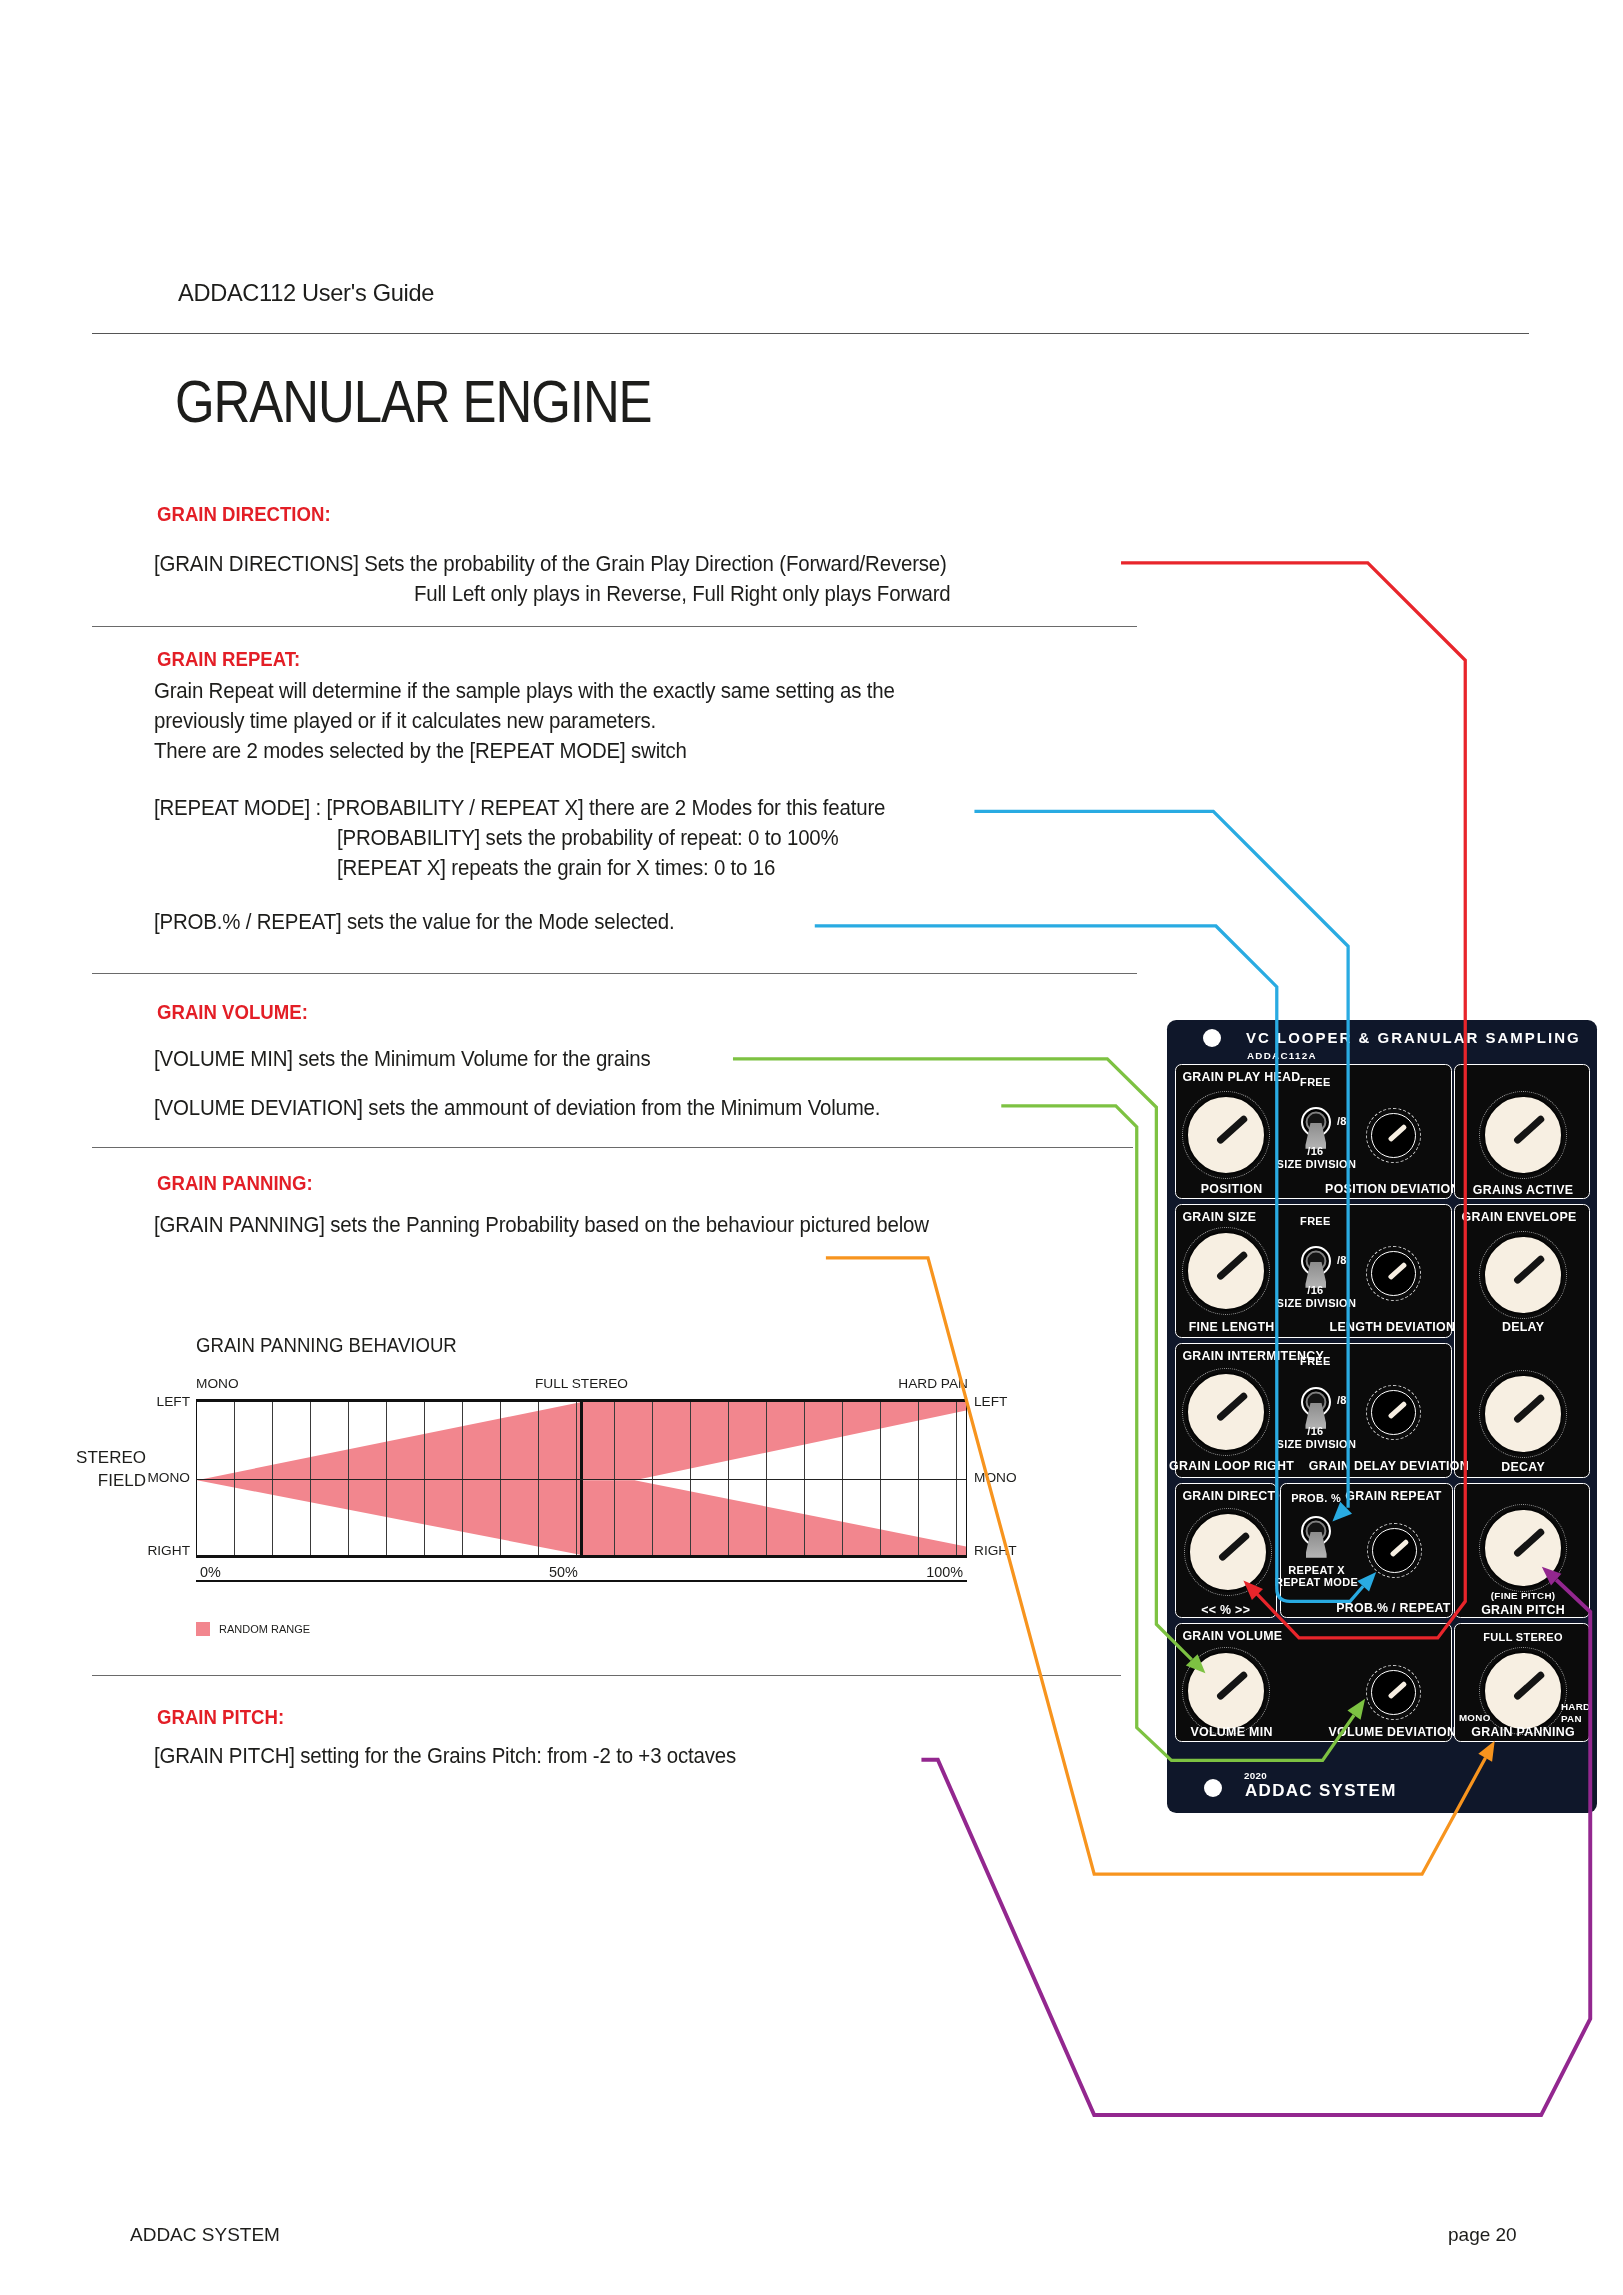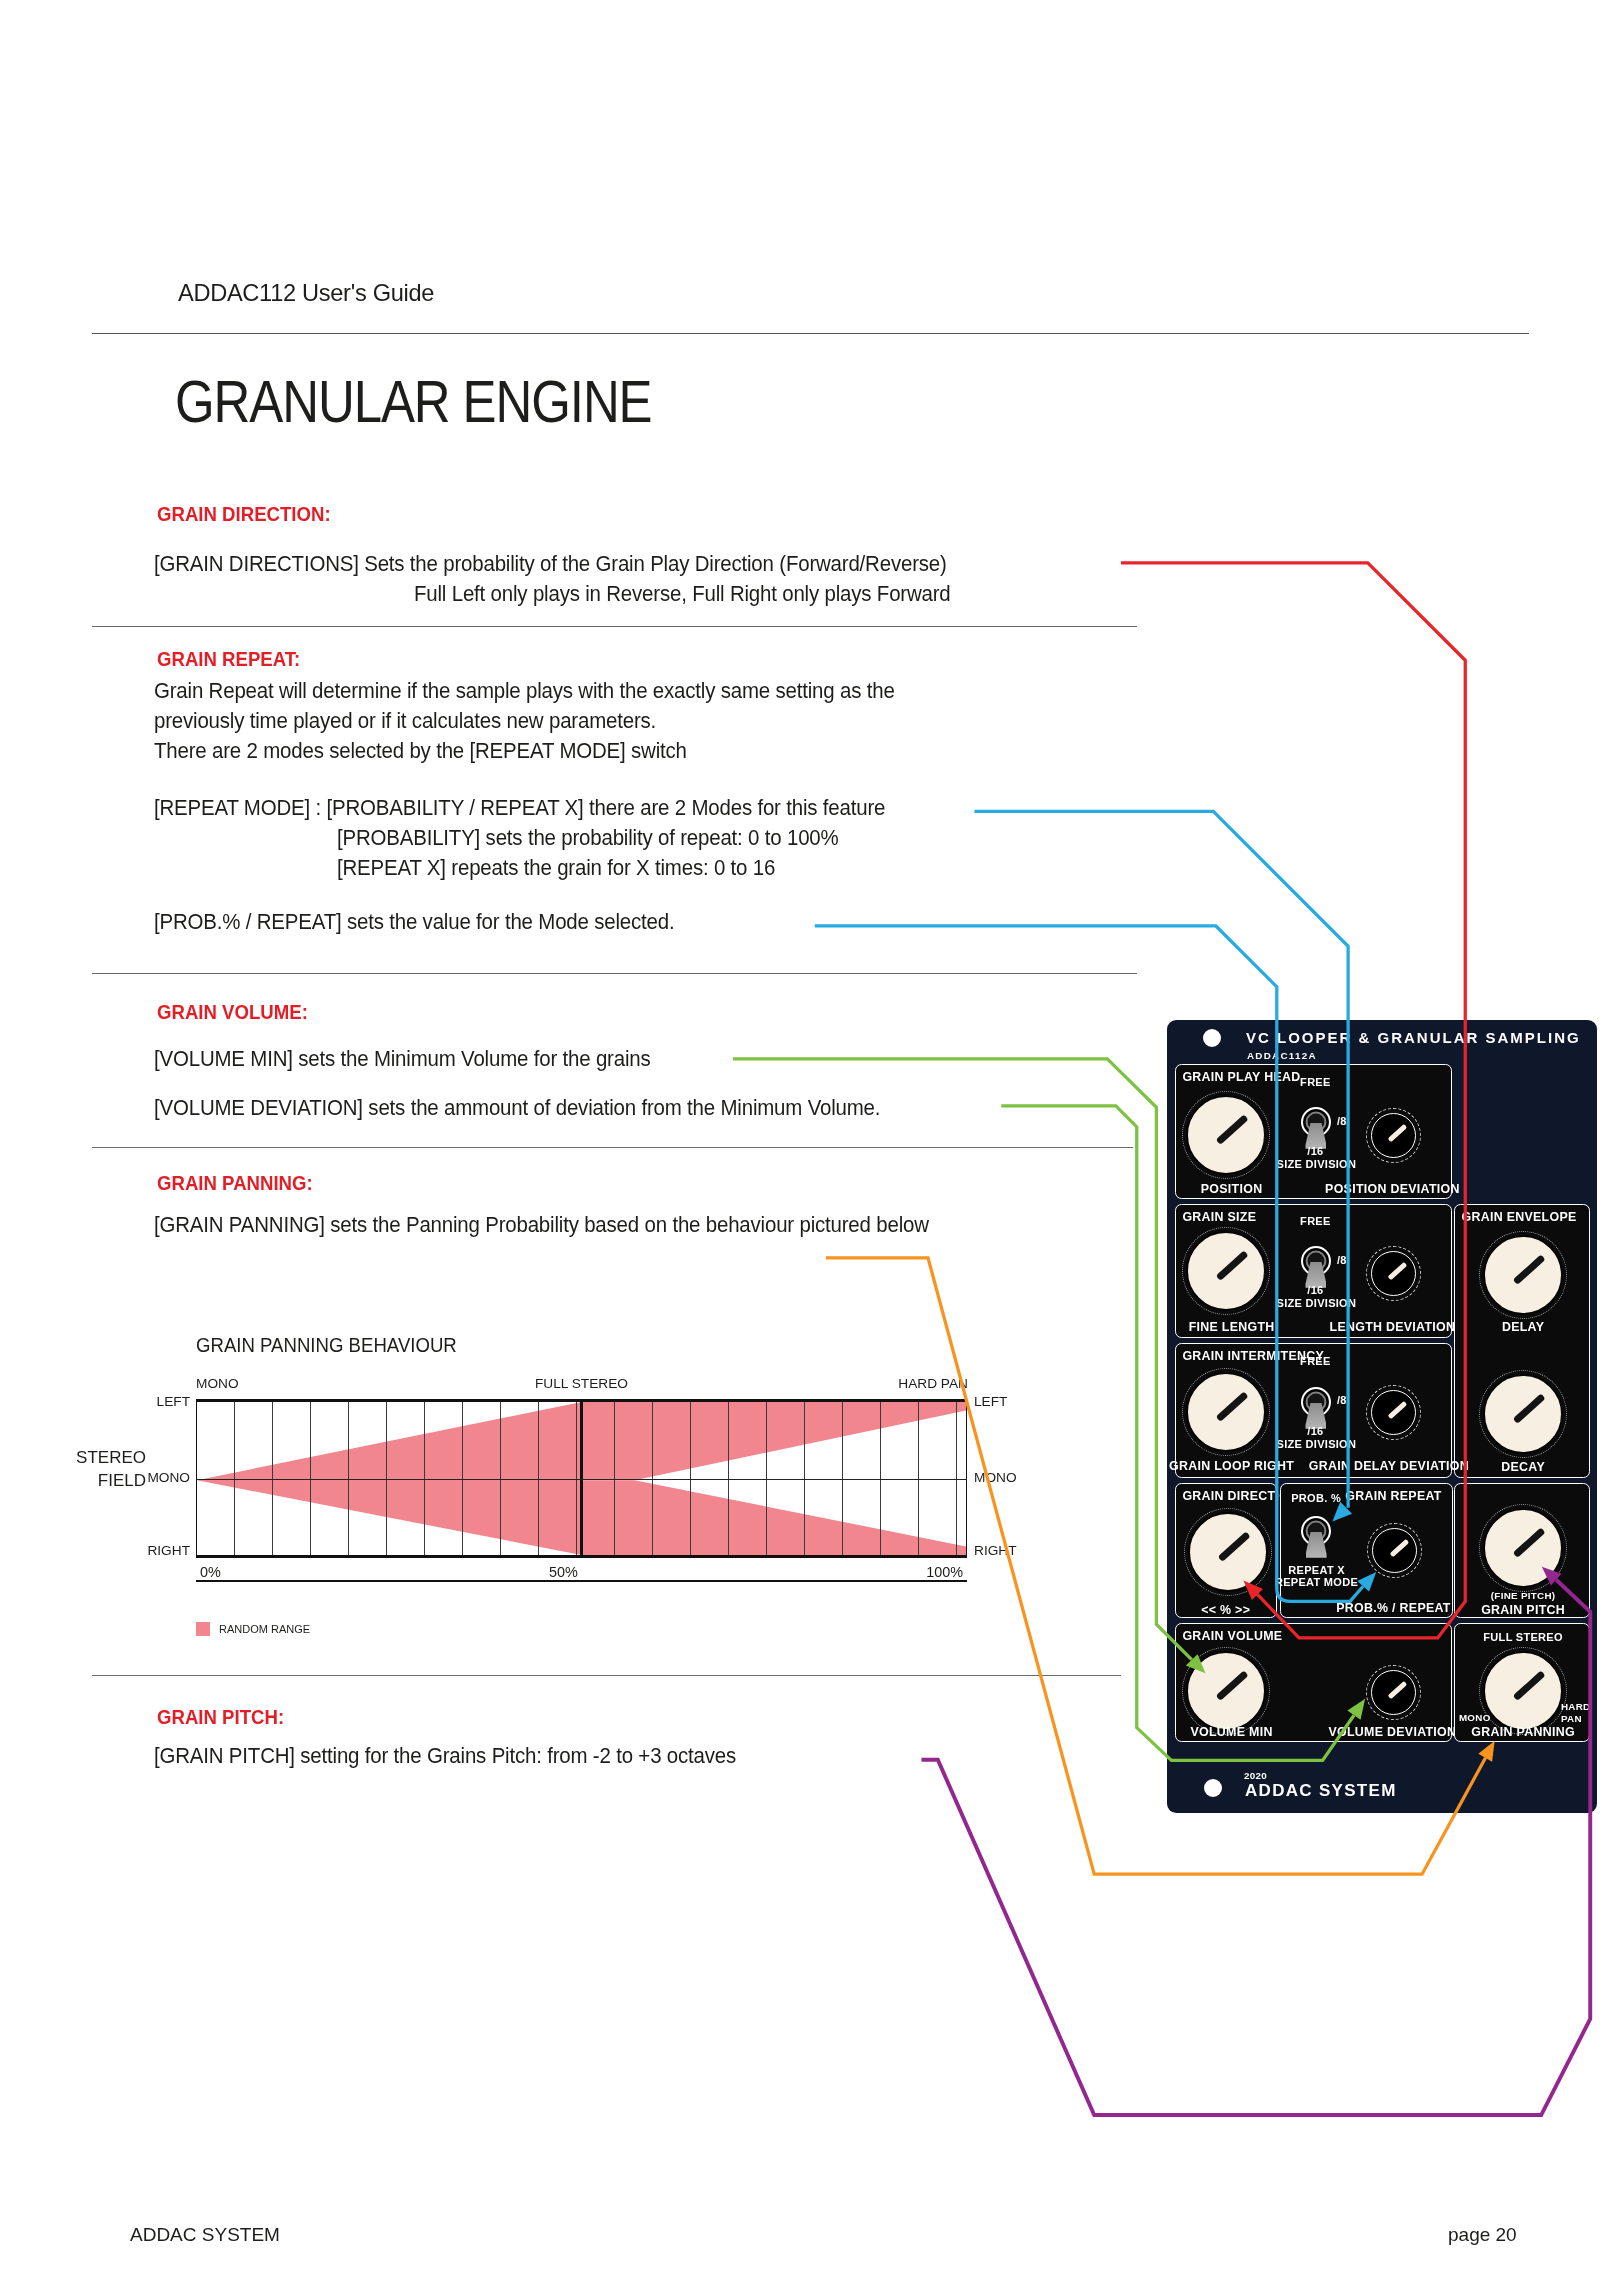--- a/index.html
+++ b/index.html
@@ -141,20 +141,24 @@
         </span>
       <div class="msm mc" style="left:107px;top:10.5px;width:65px">FREE</div>
       <div class="msm" style="left:161px;top:50px">/8</div>
       <div class="msm mc" style="left:107px;top:80px;width:65px">/16</div>
       <div class="msm mc" style="left:88px;top:93px;width:105px">SIZE DIVISION</div>
       <span class="knob dark" style="left:195px;top:48px"></span>
       <div class="mt mc" style="left:-9.8px;top:117px;width:131px">POSITION</div>
       <div class="mt mc" style="left:138px;top:117px;width:157px">POSITION DEVIATION</div>
     </div>
 
+    <div class="mbox" style="left:287px;top:44px;width:136px;height:135px">
+      <span class="knob cream" style="left:28px;top:29.5px"></span>
+      <div class="mt mc" style="left:2.6px;top:118px;width:131px">GRAINS ACTIVE</div>
+    </div>
 
     <div class="mbox" style="left:7.9px;top:184px;width:277px;height:134px">
       <div class="mt" style="left:6.5px;top:5.2px">GRAIN SIZE</div>
       <span class="knob cream" style="left:9.8px;top:26px"></span>
       <span class="sw" style="left:125px;top:41px">
           <span class="sw-ring"></span>
           <span class="sw-handle"></span>
         </span>
       <div class="msm mc" style="left:107px;top:9.8px;width:65px">FREE</div>
       <div class="msm" style="left:161px;top:49px">/8</div>

